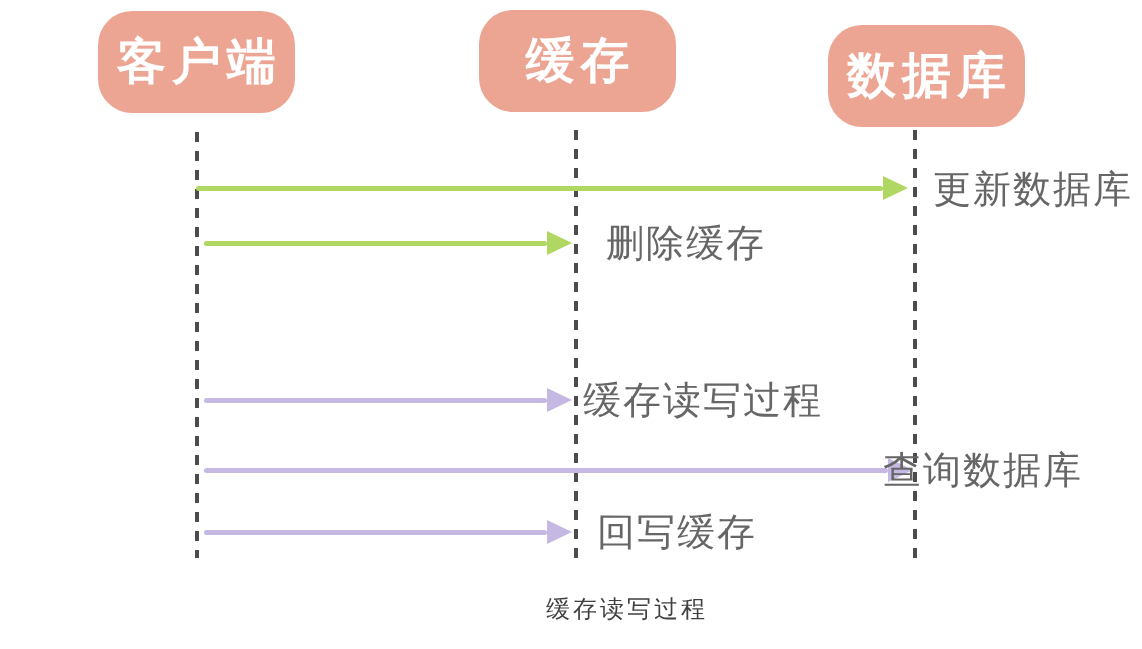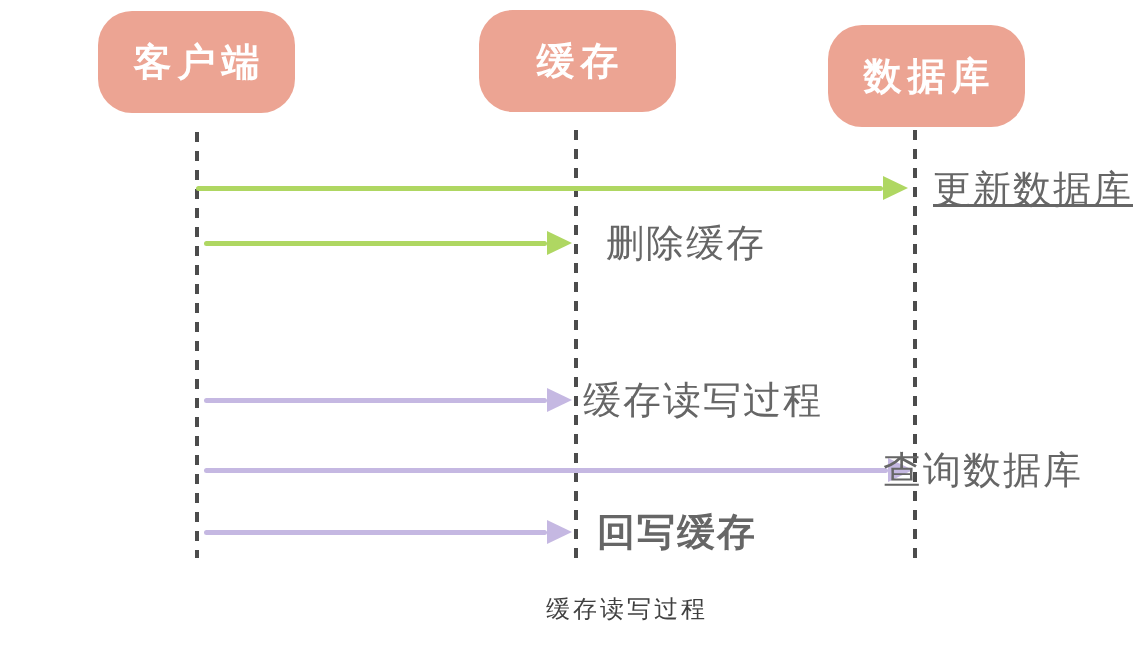--- a/index.html
+++ b/index.html
@@ -20,21 +20,21 @@
   .actor {
     position: absolute;
     width: 197px;
     height: 102px;
     background: #ECA493;
     border-radius: 34px;
     display: flex;
     align-items: center;
     justify-content: center;
     color: #ffffff;
-    font-size: 38px;
+    font-size: 49px;
     font-weight: bold;
     letter-spacing: 6px;
   }
   .actor span { padding-left: 6px; } 
   #actor-client   { left: 98px;  top: 11px; }
   #actor-cache    { left: 463px; top: 10px; margin-left: 16px; }
   #actor-database { left: 828px; top: 25px; }
 
   
   .lifeline {
@@ -87,25 +87,25 @@
 
   
   .msg-label {
     position: absolute;
     color: #666666;
     font-size: 38px;
     letter-spacing: 2px;
     white-space: nowrap;
     line-height: 1;
   }
-  #label-update-database  { left: 933px; top: 170px; text-decoration: underline; }
+  #label-update-database  { left: 933px; top: 170px; }
   #label-delete-cache     { left: 606px; top: 224px; }
   #label-query-cache-miss { left: 583px; top: 381px; }
   #label-query-database   { left: 883px; top: 451px; }
-  #label-write-back-cache { left: 597px; top: 513px; font-weight: bold; }
+  #label-write-back-cache { left: 597px; top: 513px; }
 
   
   .caption {
     position: absolute;
     left: 447px;
     top: 593px;
     width: 360px;
     text-align: center;
     color: #404040;
     font-size: 24px;

